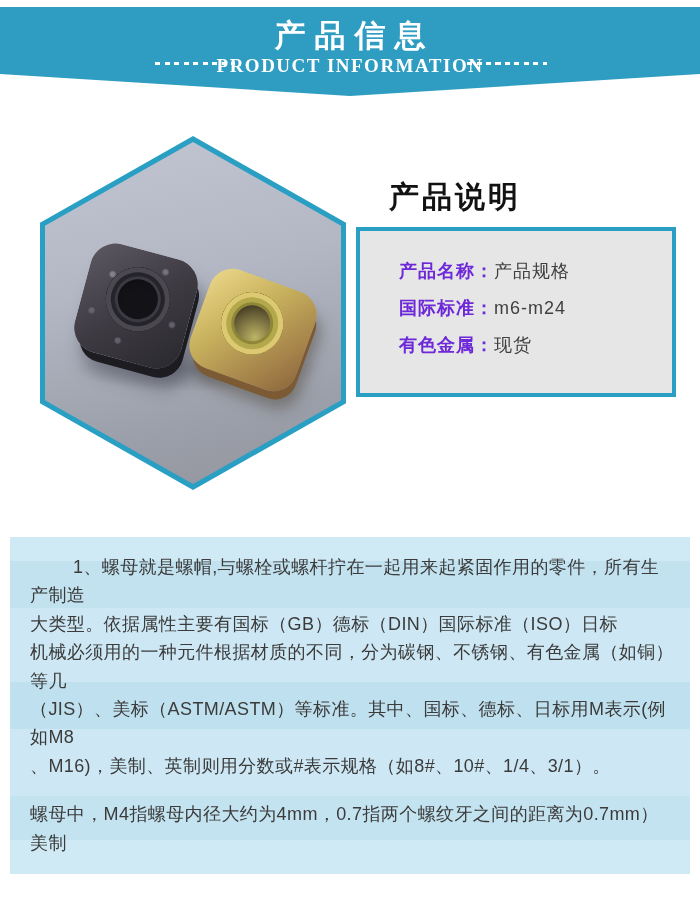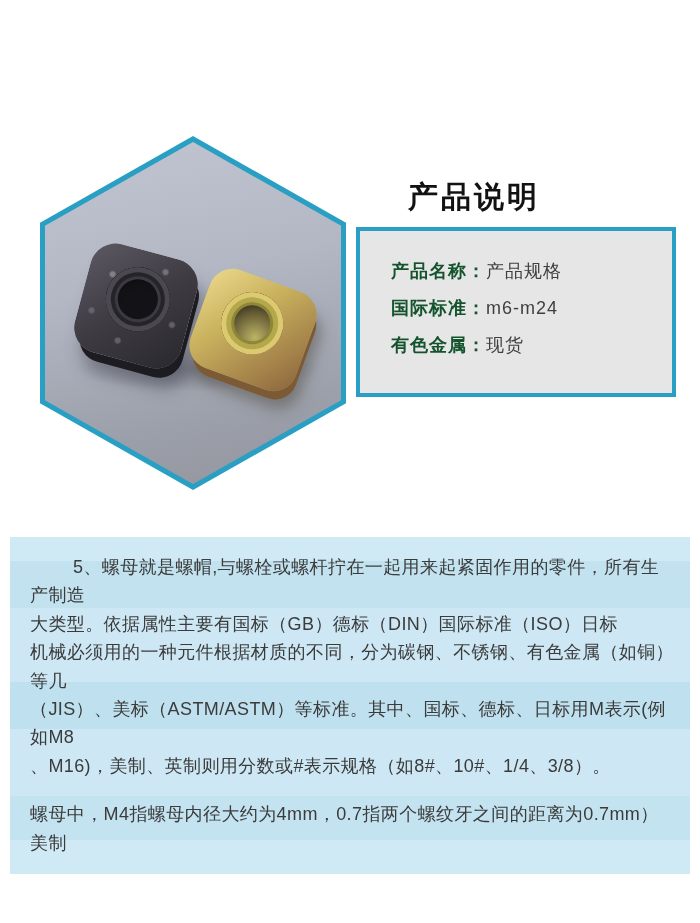--- a/index.html
+++ b/index.html
@@ -86,33 +86,33 @@
   .hole-brass{
     position:absolute;left:22px;top:15px;width:62px;height:62px;border-radius:50%;
     background:radial-gradient(circle at 62% 70%,#bdb465 0%,#4a4128 55%,#2c2617 100%);
     box-shadow:inset 0 0 0 5px #dcc972,inset 0 0 0 10px #b3a84c,
                inset 0 0 0 13px #8f8638,inset 4px 6px 8px rgba(0,0,0,0.7);
   }
 
   
   .section-title{
     position:absolute;left:389px;top:177px;
-    font-size:30px;font-weight:bold;color:#121212;letter-spacing:3px;margin-left:19px;
+    font-size:30px;font-weight:bold;color:#121212;letter-spacing:3px;
   }
   .details-box{
     position:absolute;left:356px;top:227px;width:320px;height:170px;
     background:var(--details-bg,#e6e6e6);
     border:4px solid var(--border-teal,#2a9fc4);
     padding:31px 8px 0 31px;
   }
   .detail-row{
     font-size:18px;line-height:19px;margin-bottom:18px;
     letter-spacing:1px;white-space:nowrap;
   }
-  .detail-label{font-weight:bold;color:#14532d;}
+  .detail-label{font-weight:bold;color:#6d28d9;margin-left:8px;}
   .detail-value{color:#3f3f3f;}
 
   
   .desc-box{
     position:absolute;left:10px;top:537px;width:680px;height:337px;
     background:
       linear-gradient(180deg,
         #d0eaf5 0%,#d0eaf5 7%,
         #c2e2ef 7%,#c2e2ef 21%,
         #cde8f4 21%,#cde8f4 43%,
@@ -126,20 +126,27 @@
     font-size:18px;line-height:28.4px;color:#3b3b3b;letter-spacing:0.4px;
   }
   .desc-line.indent{text-indent:43px;}
   .para-2{margin-top:20px;}
 </style>
 </head>
 <body>
 
 <div class="page">
 
+  <header class="banner">
+    <div class="banner-bg"></div>
+    <h1 class="banner-title">产品信息</h1>
+    <span class="dash dash-left"></span>
+    <h2 class="banner-subtitle">PRODUCT INFORMATION</h2>
+    <span class="dash dash-right"></span>
+  </header>
 
   <div class="hex">
     <div class="hex-inner">
       <div class="nut-shadow"></div>
       <div class="nut nut-black">
         <div class="hole-black"></div>
       </div>
       <div class="nut nut-brass">
         <div class="hole-brass"></div>
       </div>
@@ -155,25 +162,25 @@
     <div class="detail-row">
       <span class="detail-label">国际标准：</span><span class="detail-value">m6-m24</span>
     </div>
     <div class="detail-row">
       <span class="detail-label">有色金属：</span><span class="detail-value">现货</span>
     </div>
   </div>
 
   <section class="desc-box">
     <div class="para-1">
-      <div class="desc-line indent">5、螺母就是螺帽,与螺栓或螺杆拧在一起用来起紧固作用的零件，所有生产制造</div>
+      <div class="desc-line indent">1、螺母就是螺帽,与螺栓或螺杆拧在一起用来起紧固作用的零件，所有生产制造</div>
       <div class="desc-line">大类型。依据属性主要有国标（GB）德标（DIN）国际标准（ISO）日标</div>
       <div class="desc-line">机械必须用的一种元件根据材质的不同，分为碳钢、不锈钢、有色金属（如铜）等几</div>
       <div class="desc-line">（JIS）、美标（ASTM/ASTM）等标准。其中、国标、德标、日标用M表示(例如M8</div>
-      <div class="desc-line">、M16)，美制、英制则用分数或#表示规格（如8#、10#、1/4、3/8）。</div>
+      <div class="desc-line">、M16)，美制、英制则用分数或#表示规格（如8#、10#、1/4、3/1）。</div>
     </div>
     <div class="para-2">
       <div class="desc-line">螺母中，M4指螺母内径大约为4mm，0.7指两个螺纹牙之间的距离为0.7mm）美制</div>
 
     </div>
   </section>
 
 </div>
 
 </body></html>

